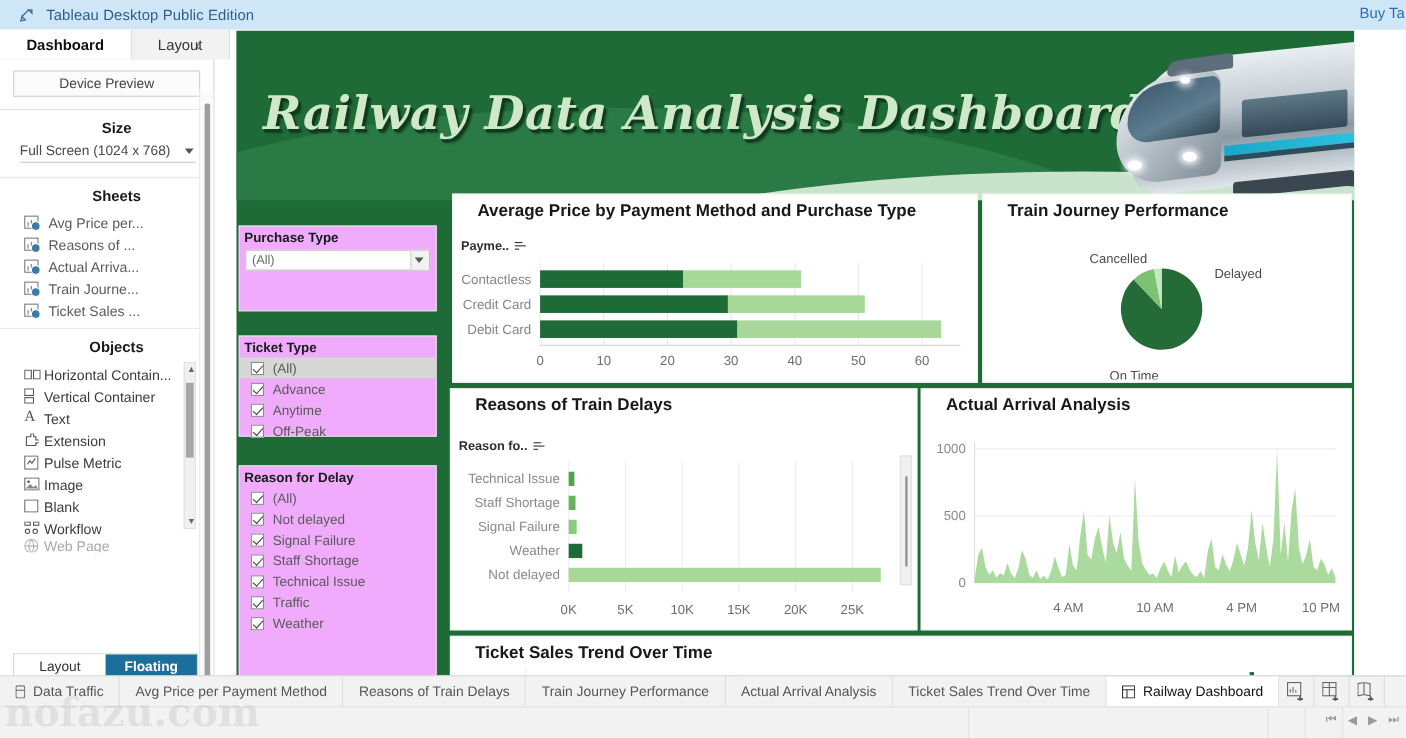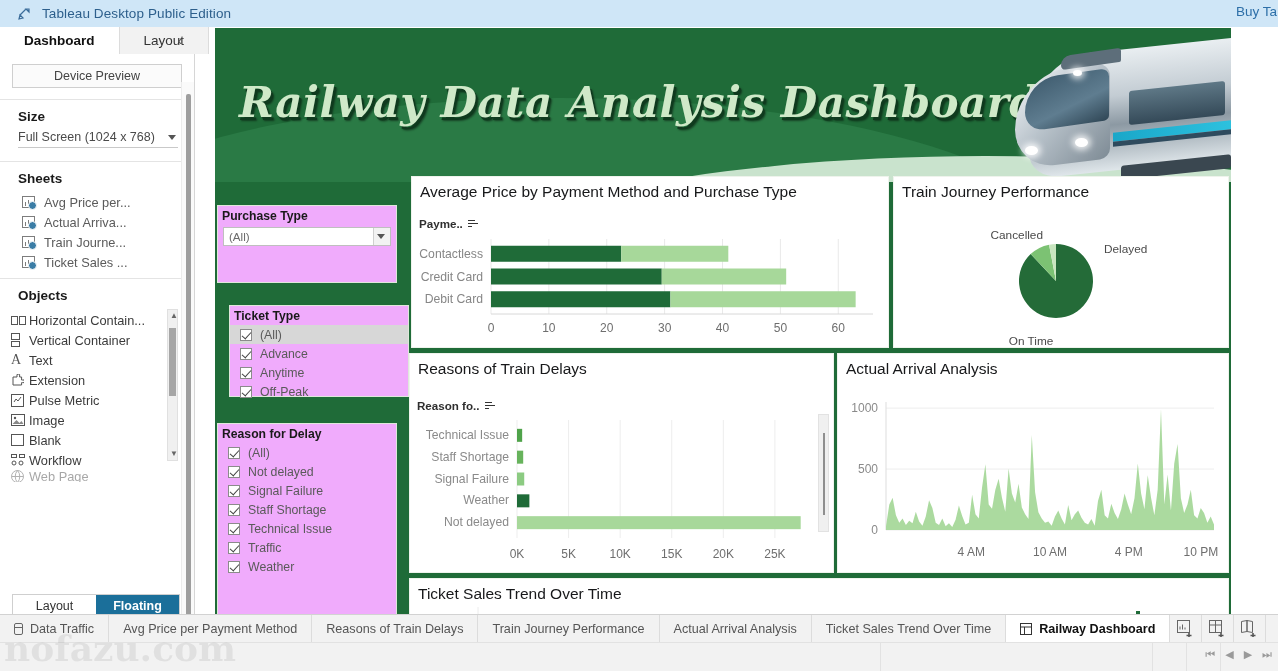--- a/index.html
+++ b/index.html
@@ -33,21 +33,21 @@
   .tabstrip .tab {
     font-size: 13.5px; color: #333; display: flex; align-items: center;
     padding: 0 24px; height: 27px; background: #f2f2f2; border-right: 1px solid #dcdcdc;
   }
   .tabstrip .tab.active { background: #ffffff; font-weight: bold; color: #111; }
   .tabstrip .collapse {
     position: absolute; right: 4px; top: 0; height: 27px; width: 20px;
     display: flex; align-items: center; justify-content: center;
     font-size: 13px; color: #555;
   }
-  .panel-body { position: relative; height: 560px; }
+  .panel-body { position: relative; height: 560px; text-align: center; }
   .devprev-wrap { padding: 10px 12px 11px 12px; border-bottom: 1px solid #e4e4e4; }
   .devprev {
     width: 100%; height: 24px; border: 1px solid #cfcfcf; background: #fbfbfb;
     display: flex; align-items: center; justify-content: center;
     font-size: 12.5px; color: #444;
   }
   .sec-title { font-size: 13.5px; font-weight: bold; color: #1a1a1a; padding: 9px 0 4px 18px; }
   .sizebox { padding: 0 16px 16px 18px; border-bottom: 1px solid #e4e4e4; padding-bottom: 13px;}
   .sizeval {
     font-size: 12.5px; color: #4a4a4a; border-bottom: 1px solid #c9c9c9;
@@ -70,21 +70,21 @@
   .sheet-ic::before {
     content:""; position:absolute; left:1.5px; bottom:1px; width:1.6px; height:4px; background:#7d7d7d;
     box-shadow: 3px -2px 0 0 #7d7d7d, 6px 1px 0 0 #7d7d7d;
   }
   .sheet-ic::after {
     content:""; position:absolute; right:-3px; bottom:-3px; width:7px; height:7px;
     border-radius:50%; background:#3a7ca5; border:1px solid #fff;
   }
   .objects-list { padding-top: 3px; position: relative; }
   .obj-item {
-    display: flex; align-items: center; height: 20px; padding-left: 11px;
+    display: flex; align-items: center; height: 20px; padding-left: 22px;
     font-size: 12.8px; color: #3b3b3b;
   }
   .obj-ic { width: 18px; font-size: 12px; color: #555; flex:none; display:flex; align-items:center; }
   .obj-scroll {
     position: absolute; right: 16px; top: 2px; width: 11px; height: 152px;
     background: #f0f0f0; border: 1px solid #e0e0e0;
   }
   .obj-scroll .thumb { position: absolute; left: 1px; top: 18px; width: 7px; height: 68px; background: #a6a6a6; }
   .obj-scroll .arw { position:absolute; left:2px; font-size:8px; color:#666; line-height:1;}
   .tiled-float {
@@ -184,36 +184,36 @@
     width: 12px; height: 12px; border: 1px solid #8b8b8b; background:#fff; margin-right: 8px;
     position: relative; flex:none;
   }
   .cb::after {
     content:""; position:absolute; left:3px; top:0px; width:4px; height:8px;
     border:solid #444; border-width: 0 1.6px 1.6px 0; transform: rotate(42deg);
   }
 
   
   .card { position:absolute; background:#ffffff; border: 1px solid #eef3ec; }
-  .card .ctitle { font-size: 15.5px; font-weight: normal; color: #17181a; padding: 6px 0 0 8px; }
+  .card .ctitle { font-size: 15.5px; font-weight: bold; color: #17181a; padding: 6px 0 0 22px; }
   .fieldhdr { font-size: 11.6px; font-weight:bold; color:#2f2f2f; display:flex; align-items:center; }
   .sorticon { margin-left: 5px; display:inline-block; width: 11px; height: 10px; position:relative;}
   .sorticon i { position:absolute; left:0; height:1.6px; background:#333; display:block;}
 
   
   .bottombar {
     position:absolute; left:0; top:614px; width: 1278px; height: 57px; background:#f2f2f2;
     border-top: 1px solid #d2d2d2;
   }
   .tabrow { display:flex; height:27px; }
   .btab {
     display:flex; align-items:center; padding: 0 14px; font-size: 12.6px; color: #555;
     border-right: 1px solid #dcdcdc; background:#f2f2f2; white-space: nowrap;
   }
-  .btab.active { background:#fff; color:#111; font-weight:bold; }
+  .btab.active { background:#fff; color:#111; font-weight:normal; }
   .btab .gicon { margin-right: 7px; display:flex; }
   .newbtns { display:flex; }
   .newbtn { width: 32px; display:flex; align-items:center; justify-content:center; border-right:1px solid #dcdcdc;}
   .statusrow {
     position:absolute; left:0; top:27px; width:1278px; height: 30px; display:flex; align-items:center;
     border-top: 1px solid #e2e2e2;
   }
   .userbox {
     position:absolute; left: 1000px; top:3px; display:flex; align-items:center;
     font-size: 12.6px; color:#3a3a3a; gap:6px;margin-top:28px;
@@ -258,20 +258,24 @@
           <span>Full Screen (1024 x 768)</span>
           <span class="caret-down"></span>
         </div>
       </div>
 
       <div class="sec-title">Sheets</div>
       <div class="sheets-list">
         <div class="sheet-item">
           <span class="sheet-ic"></span>
           <span>Avg Price per...</span>
+        </div>
+        <div class="sheet-item">
+          <span class="sheet-ic"></span>
+          <span>Reasons of ...</span>
         </div>
         <div class="sheet-item">
           <span class="sheet-ic"></span>
           <span>Actual Arriva...</span>
         </div>
         <div class="sheet-item">
           <span class="sheet-ic"></span>
           <span>Train Journe...</span>
         </div>
         <div class="sheet-item">
@@ -407,21 +411,21 @@
     <div class="filt" style="left:2px; top:177px; width:180px; height:78px;">
       <div class="fh">Purchase Type</div>
       <div class="drop">
         <span>(All)</span>
         <span class="dbtn">
             <span class="caret-down"></span>
           </span>
       </div>
     </div>
 
-    <div class="filt" style="left:14px; top:277px; width:180px; height:92px;">
+    <div class="filt" style="left:2px; top:277px; width:180px; height:92px;">
       <div class="fh">Ticket Type</div>
       <div class="cbrow sel">
         <span class="cb"></span>
         <span>(All)</span>
       </div>
       <div class="cbrow">
         <span class="cb"></span>
         <span>Advance</span>
       </div>
       <div class="cbrow">

